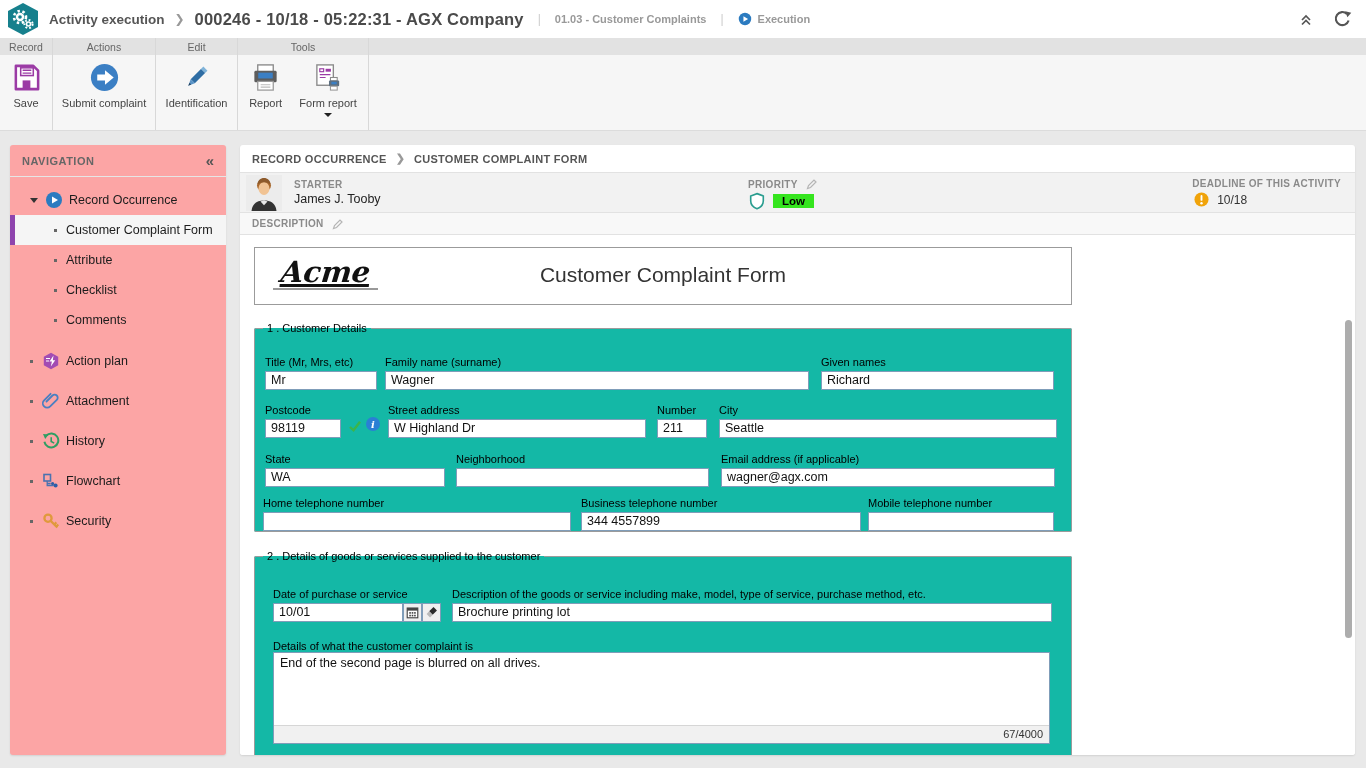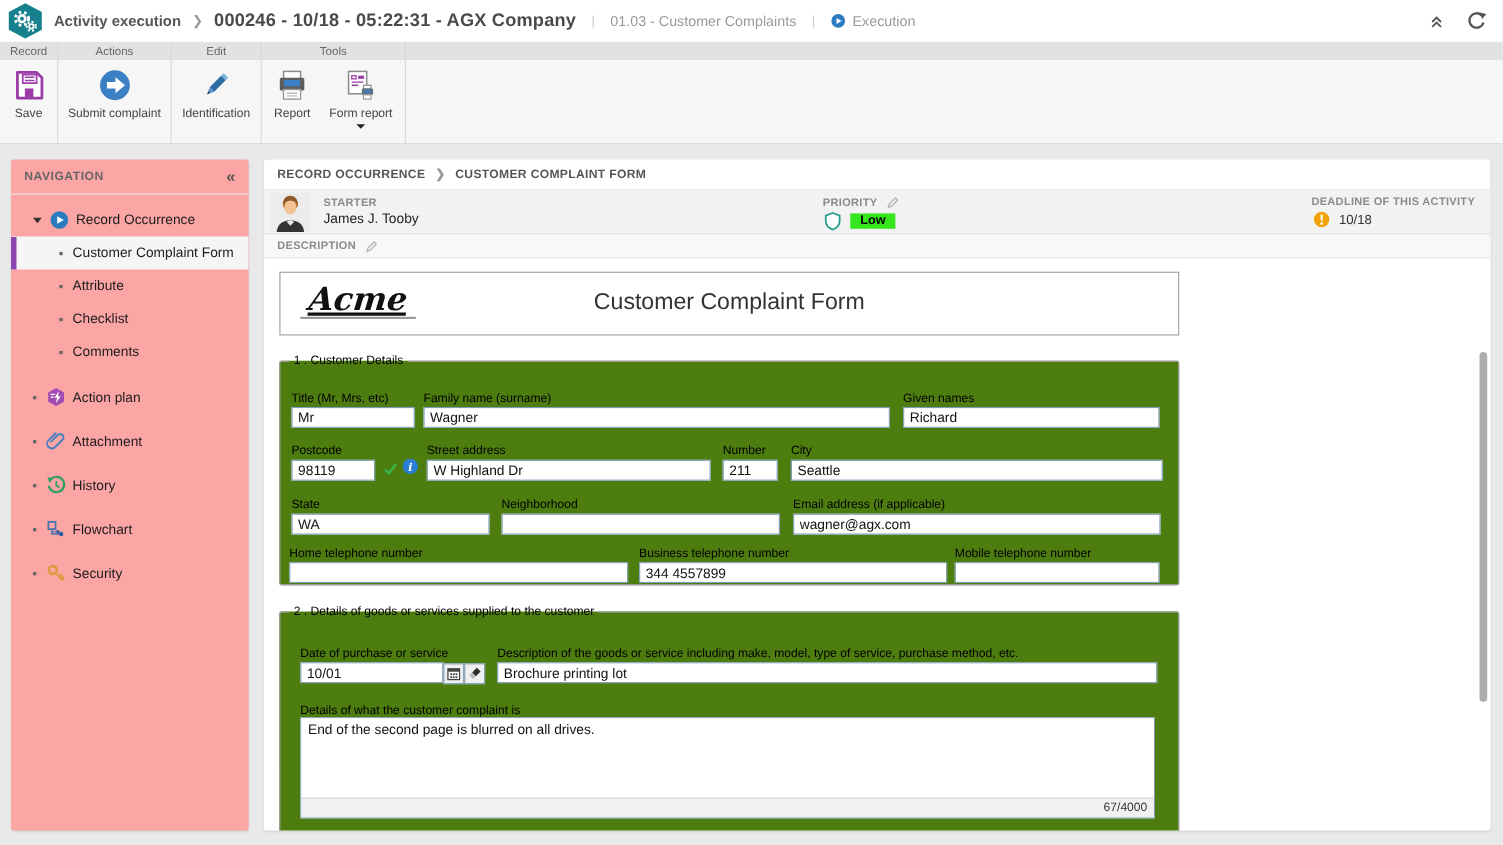--- a/index.html
+++ b/index.html
@@ -6,21 +6,21 @@
   html,body { width:1366px; height:768px; overflow:hidden; background:#e9e9e9;
     font-family:"Liberation Sans", sans-serif; }
 
   
   .topbar { height:38px; background:#fff; display:flex; align-items:center; position:relative; }
   .logo { width:32px; height:34px; margin:0 10px 0 7px; flex:0 0 auto; }
   .app-title { font-size:13.5px; font-weight:bold; color:#555; }
   .tb-chev { color:#999; font-size:12px; margin:0 10px; }
   .record-title { font-size:16.5px; font-weight:bold; color:#4a4a4a; letter-spacing:0.2px; }
   .tb-sep { color:#ccc; font-size:12px; margin:0 14px; }
-  .tb-small { font-size:13px; color:#999; }
+  .tb-small { font-size:11px; color:#999;font-weight:bold; }
   .tb-step { display:flex; align-items:center; gap:6px; }
   .tb-right { margin-left:auto; display:flex; align-items:center; gap:16px; padding-right:14px; }
   .tb-iconbtn { width:20px; height:20px; cursor:pointer; display:flex; align-items:center; justify-content:center; }
 
   
   .ribbon { height:93px; background:linear-gradient(#e2e2e2 0,#e2e2e2 17px,#f6f6f6 17px,#f6f6f6 100%);
     display:flex; border-bottom:1px solid #dcdcdc; }
   .rgroup { display:flex; flex-direction:column; border-right:1px solid #d8d8d8; }
   .rgroup-label { height:17px; font-size:10.5px; color:#666; display:flex; align-items:center; justify-content:center; }
   .rgroup-body { flex:1; display:flex; align-items:flex-start; justify-content:space-evenly; padding-top:5px; }
@@ -68,21 +68,21 @@
   .deadline-value-row { display:flex; align-items:center; gap:8px; margin-top:3px; padding-left:2px; font-size:12px; color:#333; }
   .descbar { height:22px; background:#f8f8f8; border-bottom:1px solid #e2e2e2; display:flex; align-items:center; padding-left:12px; gap:8px; }
 
   
   .form-body { position:absolute; left:0; right:0; top:90px; bottom:0; background:#fff; }
   .form-header-box { position:absolute; left:14px; top:12px; width:818px; height:58px; border:1px solid #9b9b9b; }
   .acme { position:absolute; left:18px; top:9px; padding:0 8px 1px; border-bottom:2px solid #999; }
   .acme-text { font-family:"DejaVu Serif", serif; font-style:italic; font-weight:bold; font-size:29px; color:#111;
     display:inline-block; transform:skewX(-6deg); text-decoration:underline; text-decoration-thickness:3px; line-height:1.05; }
   .form-title { position:absolute; left:0; right:0; top:15px; text-align:center; font-size:21px; color:#333; }
-  fieldset { position:absolute; border:1px solid #9b9b9b; border-radius:2px; background:#4d7c0f; }
+  fieldset { position:absolute; border:1px solid #9b9b9b; border-radius:2px; background:#14b8a6; }
   legend { font-size:11px; color:#000; margin-left:8px; padding:0 4px; }
   .fs1 { left:14px; top:87px; width:818px; height:210px; }
   .fs2 { left:14px; top:315px; width:818px; height:228px; }
   .field { position:absolute; }
   .field label { display:block; font-size:11px; color:#000; white-space:nowrap; margin-bottom:2px; }
   .field input { width:100%; height:19px; border:1px solid #7f9db9; font-size:12.5px; padding:1px 5px;
     font-family:"Liberation Sans", sans-serif; color:#111; background:#fff; }
   .inline-ico { position:absolute; }
   .mini-btn { position:absolute; width:19px; height:19px; border:1px solid #7f9db9; background:#f0f0f0;
     display:flex; align-items:center; justify-content:center; cursor:pointer; }

